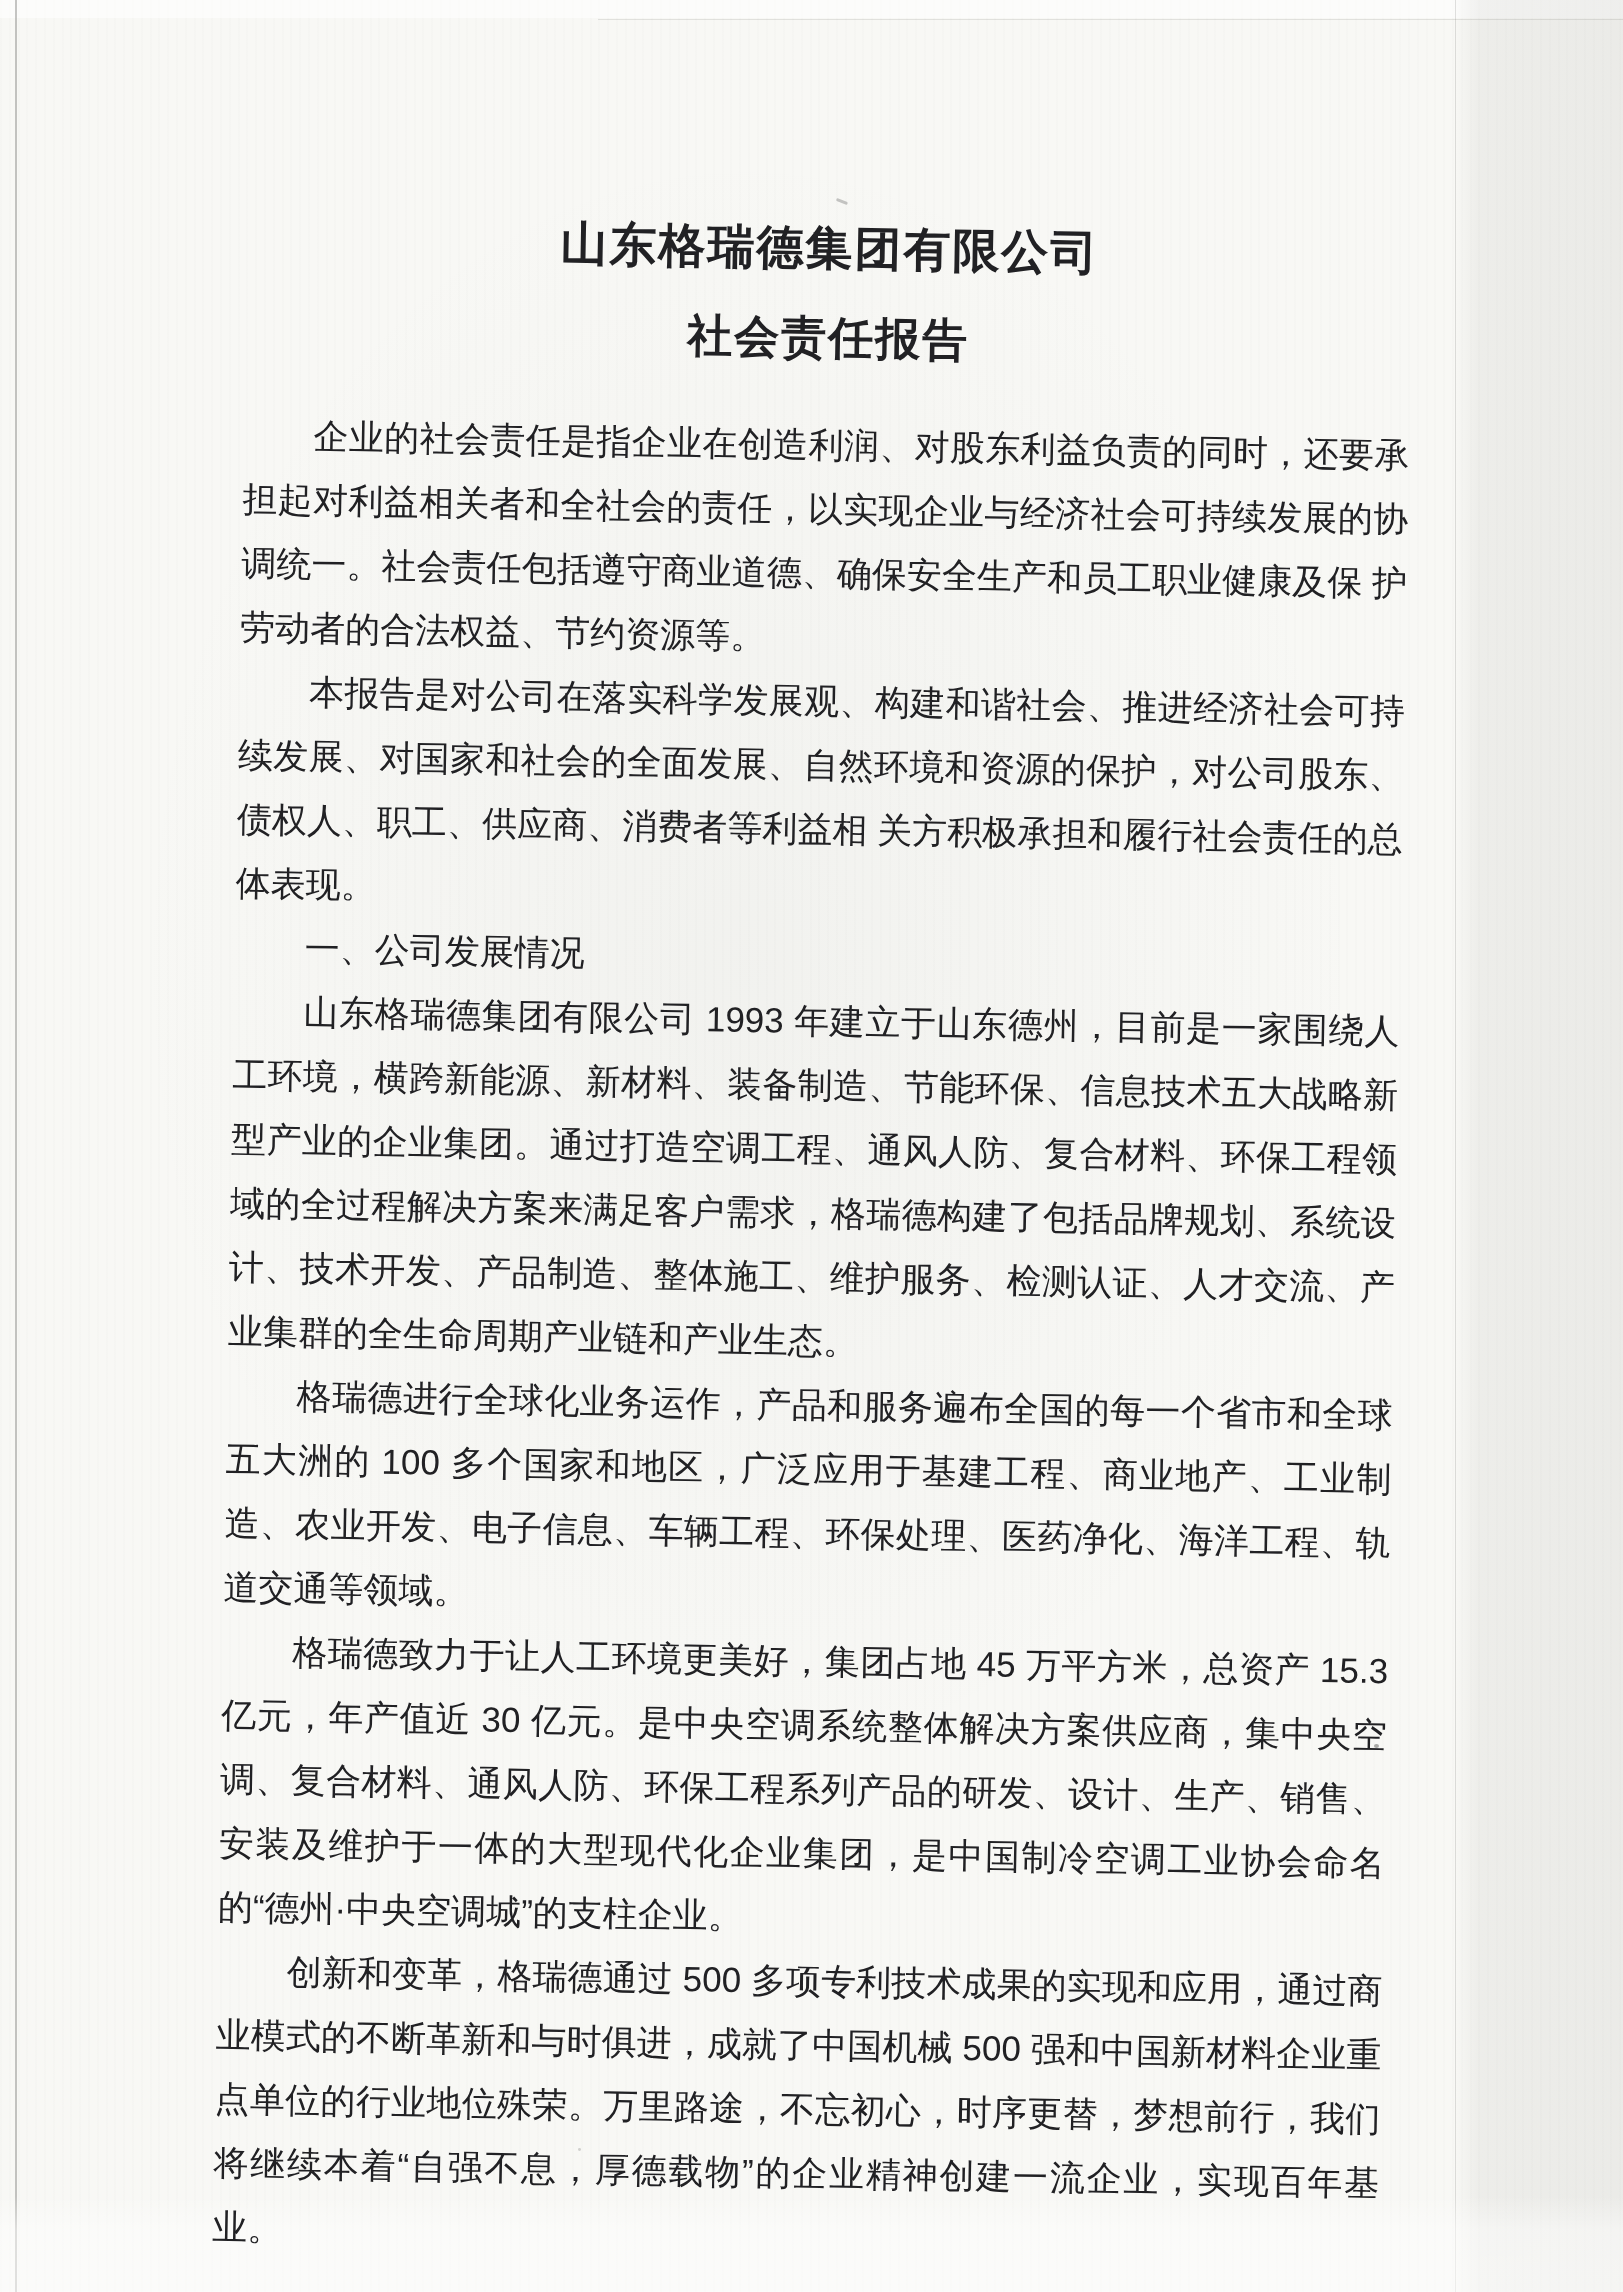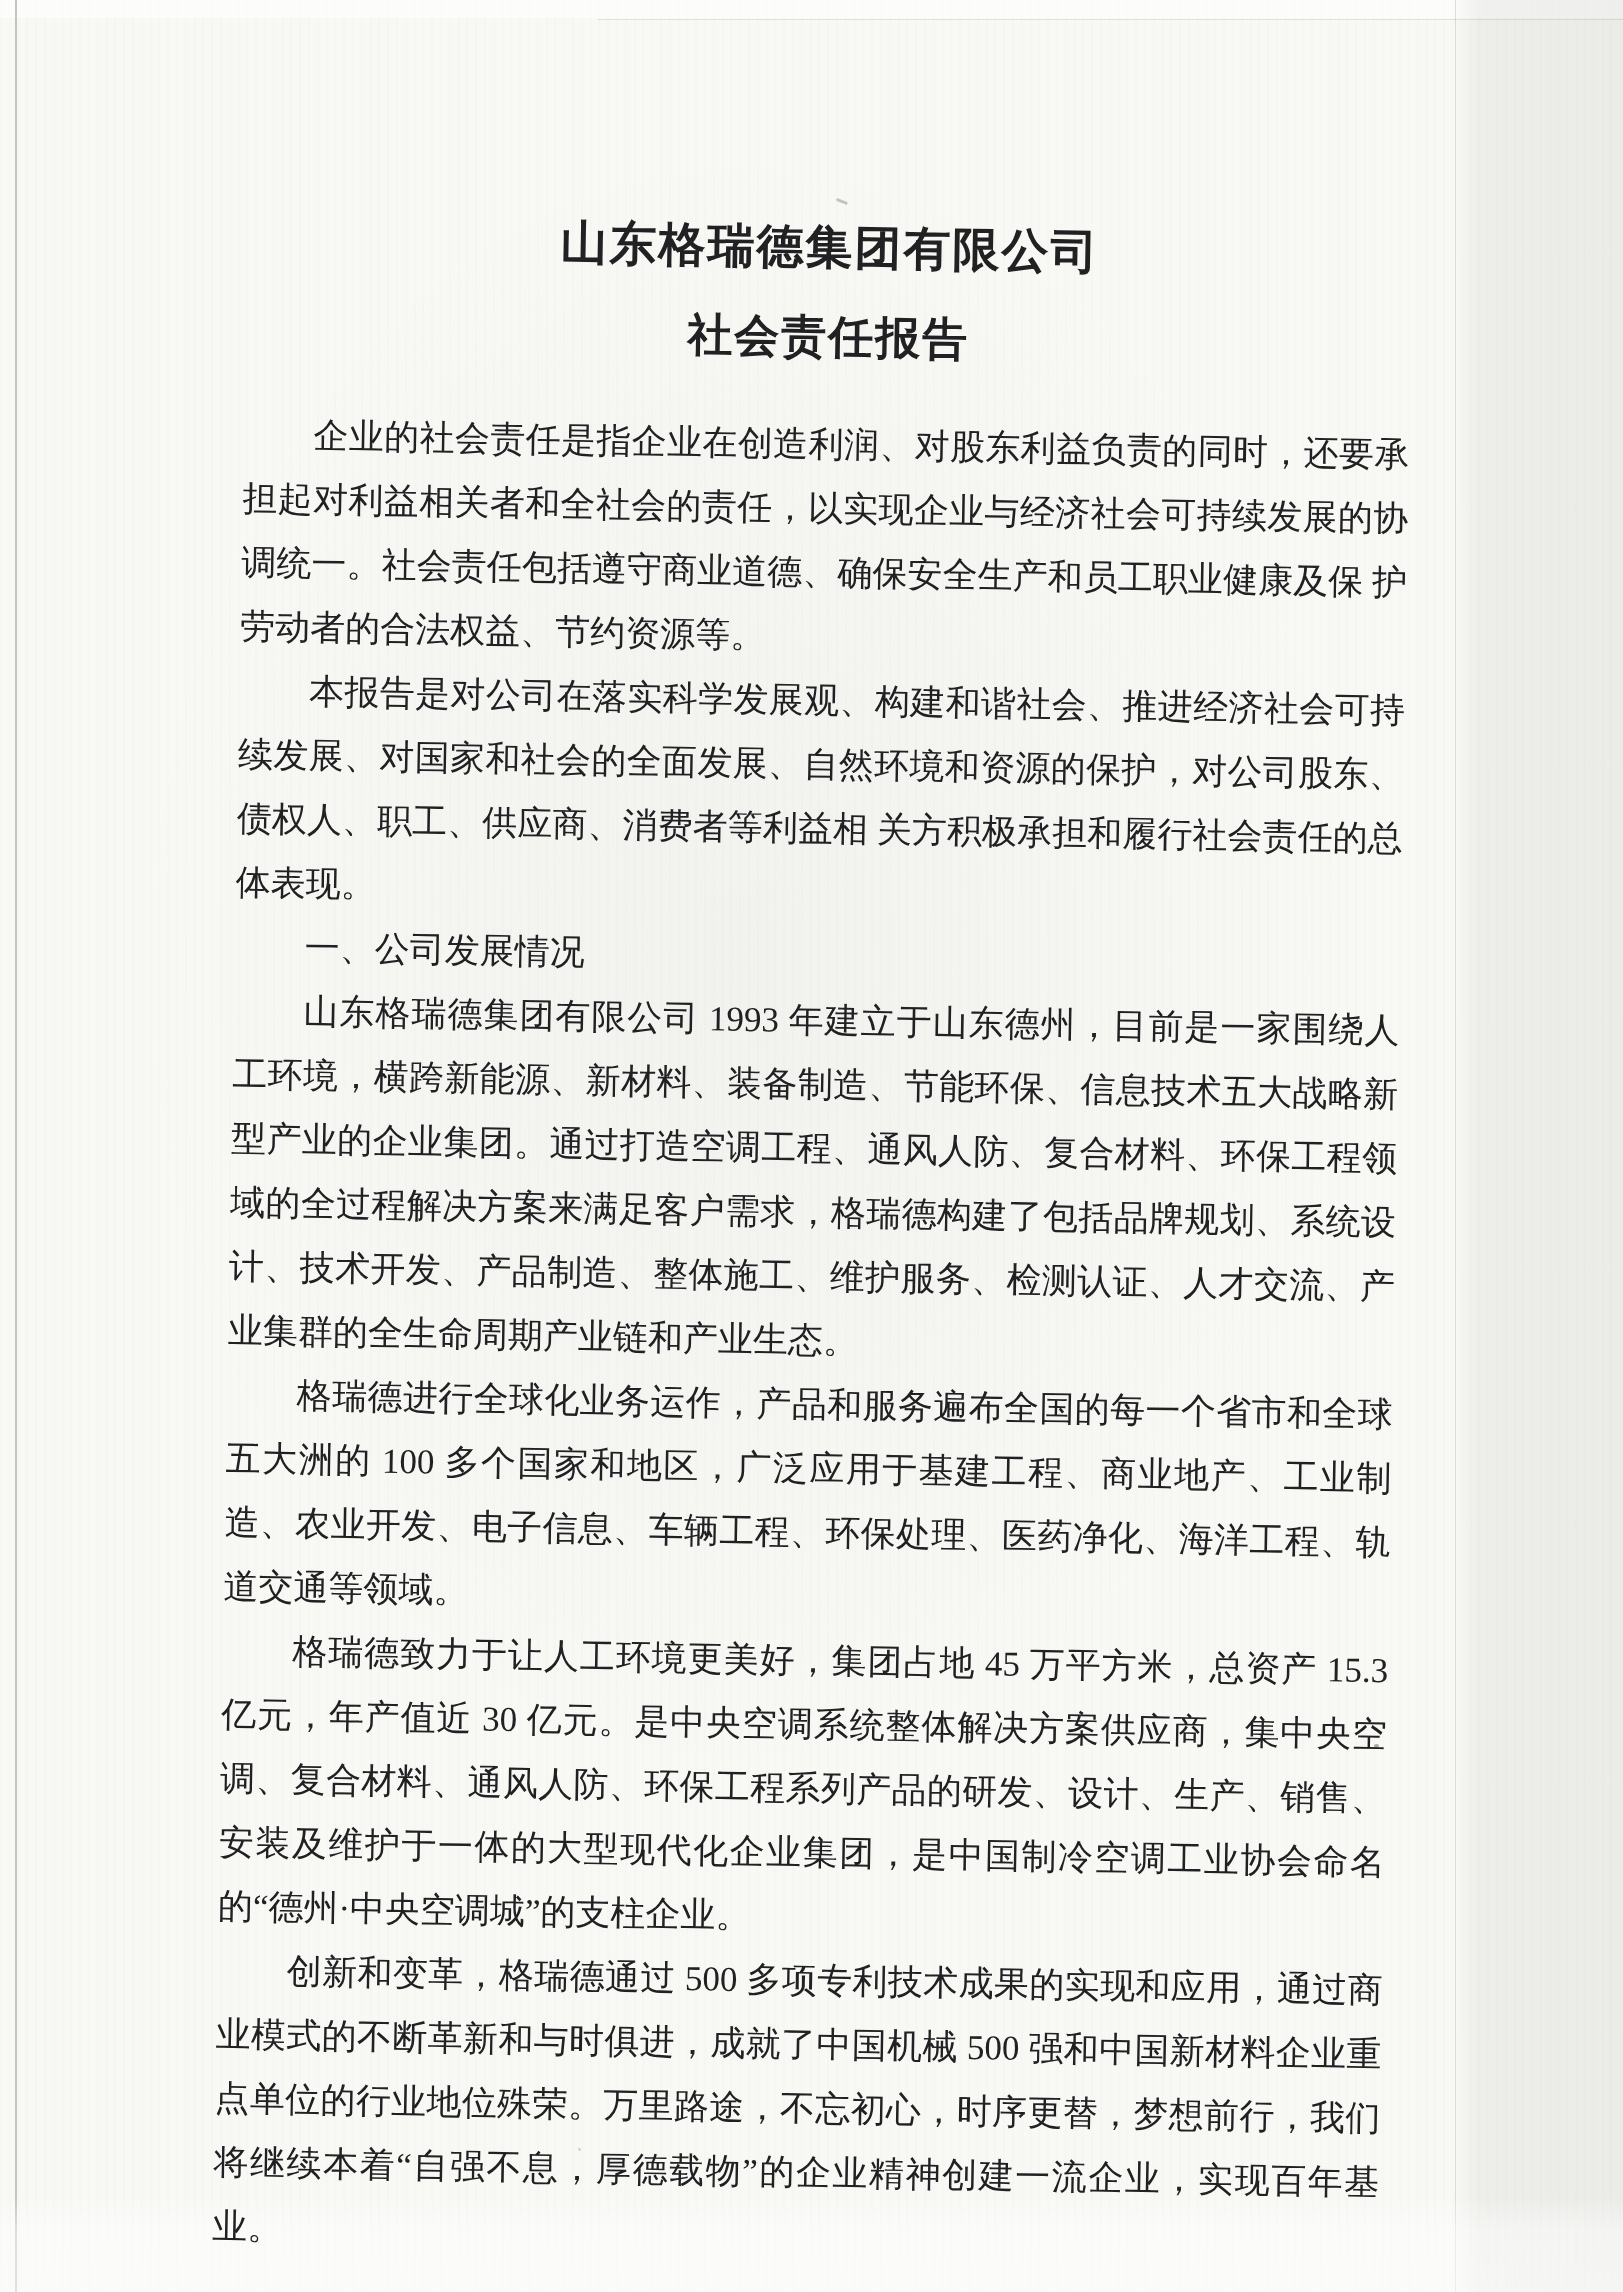--- a/index.html
+++ b/index.html
@@ -7,21 +7,21 @@
     padding: 0;
     background: #e9e9e7;
   }
   .page {
     position: relative;
     width: 1623px;
     height: 2293px;
     margin: 0 auto;
     background: #f8f8f5;
     overflow: hidden;
-    font-family: Liberation Serif, serif;
+    font-family: Liberation Sans, sans-serif;
   }
   
   .page::before {
     content: "";
     position: absolute;
     inset: 0;
     background:
       repeating-linear-gradient(90deg, rgba(90,95,90,0.015) 0 2px, rgba(0,0,0,0) 2px 8.8px),
       radial-gradient(ellipse 882px 1176px at 46% 42%, rgba(120,125,120,0.05), rgba(0,0,0,0) 70%);
     pointer-events: none;

